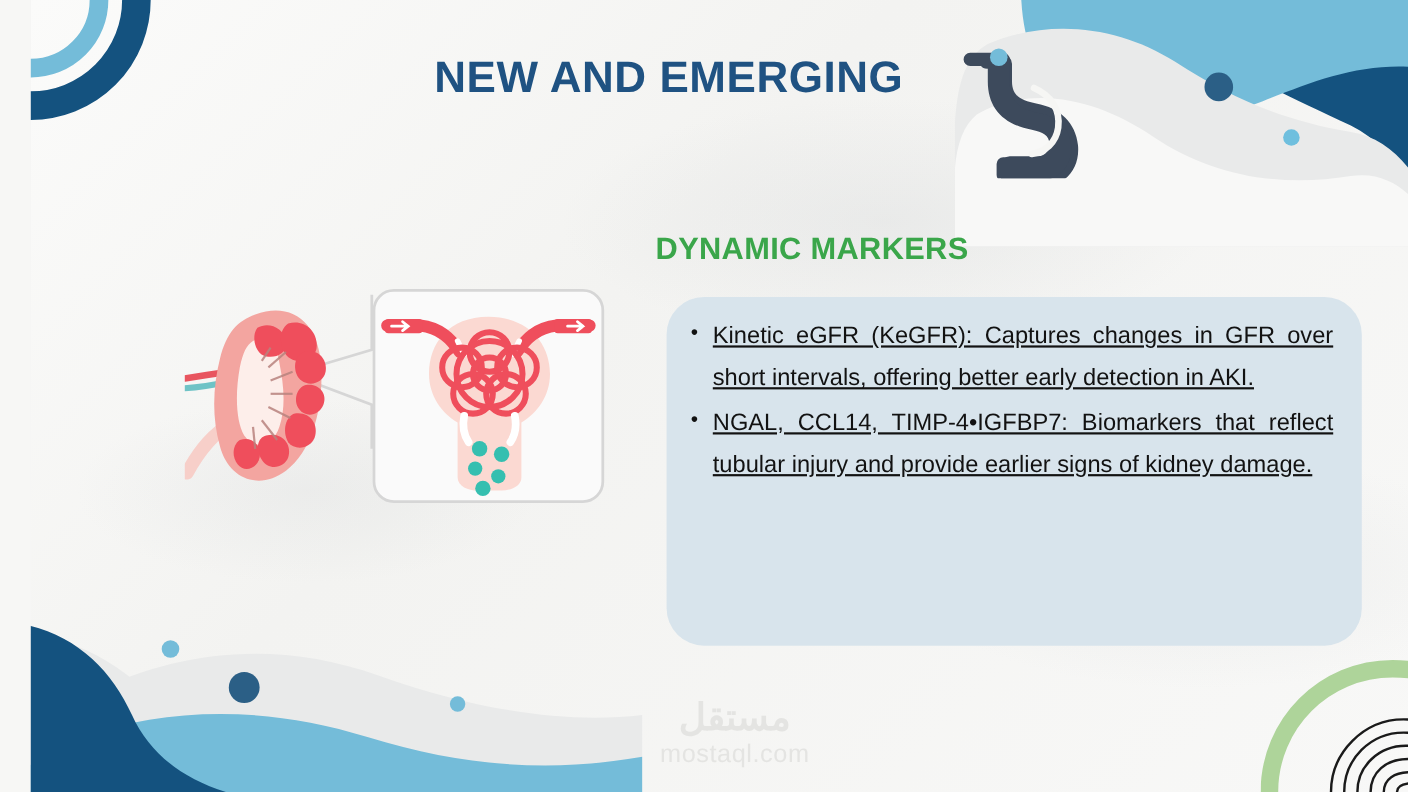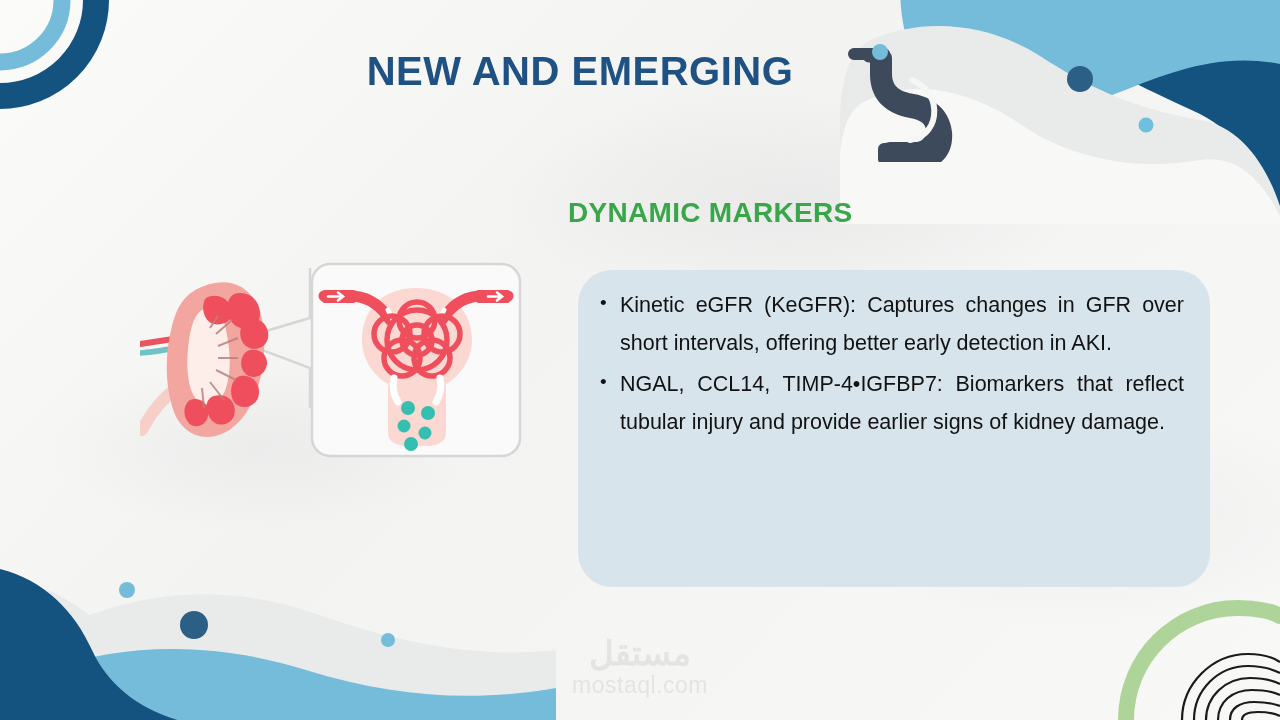--- a/index.html
+++ b/index.html
@@ -2,21 +2,21 @@
 <html><head>
 <meta charset="utf-8">
 <style>
   * { margin:0; padding:0; box-sizing:border-box; }
   html,body { width:1280px; height:720px; overflow:hidden; }
   body {
     font-family:"Liberation Sans", sans-serif;
     background:#f7f7f5;
     position:relative;
   }
-  .slide { position:absolute; inset:0; overflow:hidden; background:#f6f6f4; }
+  .slide { position:absolute; inset:0; overflow:hidden; background:#f6f6f4;margin-left:28px; }
 
   
   .marble {
     position:absolute; inset:0;
     background:
       radial-gradient(ellipse 420px 160px at 62% 28%, rgba(205,208,210,.28), rgba(255,255,255,0) 70%),
       radial-gradient(ellipse 300px 120px at 20% 62%, rgba(205,208,210,.22), rgba(255,255,255,0) 70%),
       radial-gradient(ellipse 380px 150px at 85% 72%, rgba(200,204,206,.20), rgba(255,255,255,0) 72%),
       linear-gradient(135deg,#fbfbfa 0%,#f3f3f1 40%,#f8f8f7 100%);
     pointer-events:none;
@@ -29,21 +29,21 @@
     position:absolute; left:250px; top:45px; width:660px;
     text-align:center;
   }
   .title-line {
     font-size:40px; font-weight:bold; letter-spacing:.5px;
     color:#1f5282; line-height:1.32;
   }
 
   
   .subtitle {
-    position:absolute; left:568px; top:197px;
+    position:absolute; left:568px; top:210px;
     font-size:28px; font-weight:bold; color:#3aa64a;
     letter-spacing:.3px;
   }
 
   
   .content-card {
     position:absolute; left:578px; top:270px;
     width:632px; height:317px;
     background:#d8e4ec; border-radius:34px;
     padding:16px 26px 16px 18px;
@@ -51,21 +51,21 @@
   .bullets { list-style:none; }
   .bullet {
     display:flex; align-items:flex-start;
     font-size:21.5px; color:#121212; line-height:1.78;
     margin-bottom:2px;
   }
   .bullet-dot {
     flex:0 0 24px; font-size:19px; line-height:1.78; color:#121212;
     text-align:left; padding-left:4px;
   }
-  .bullet-text { flex:1 1 auto; text-align:justify; text-justify:inter-word; }
+  .bullet-text { flex:1 1 auto; text-align:justify; text-justify:inter-word;text-decoration:underline; }
 
   
   .kidney-fig { position:absolute; left:140px; top:258px; width:400px; height:225px; }
 
   
   .watermark {
     position:absolute; left:540px; top:636px; width:200px;
     text-align:center; color:#e4e4e2; user-select:none;
   }
   .wm-ar { font-size:34px; font-weight:bold; line-height:1; letter-spacing:1px; }

